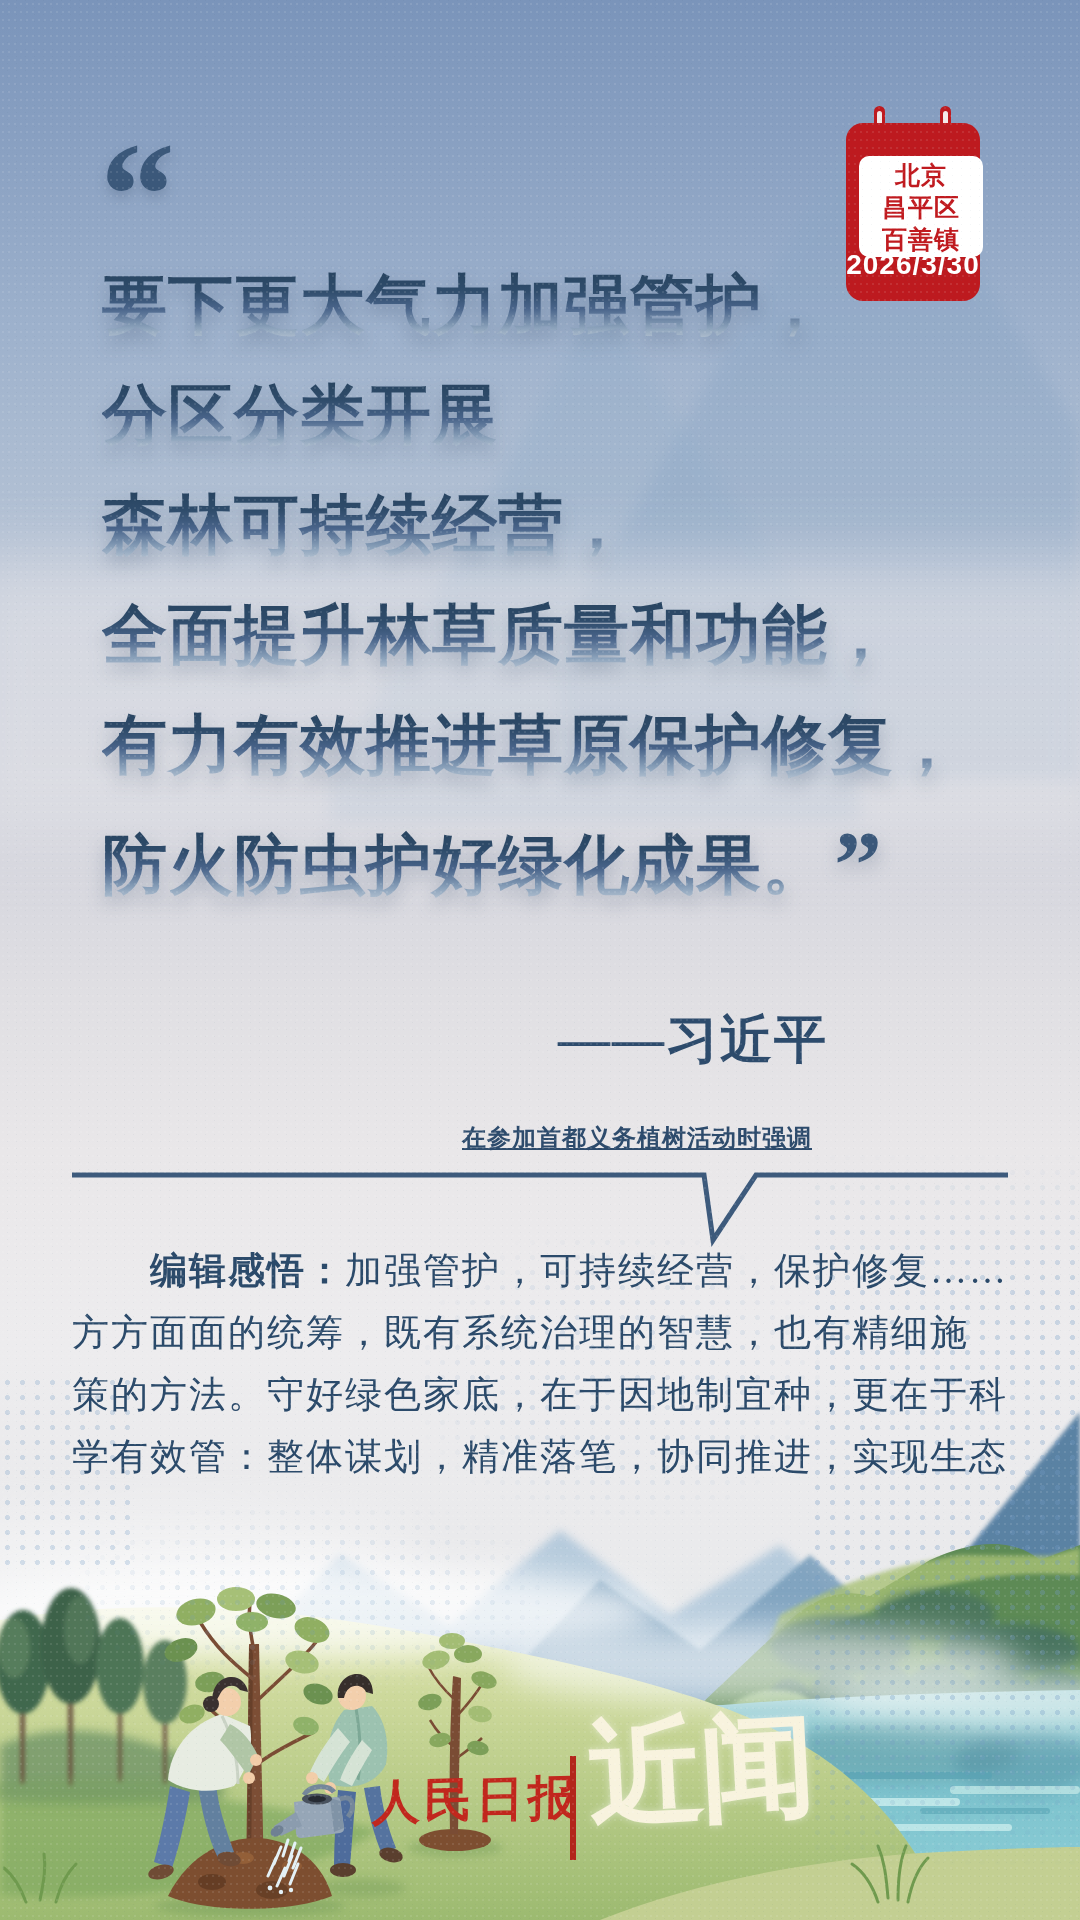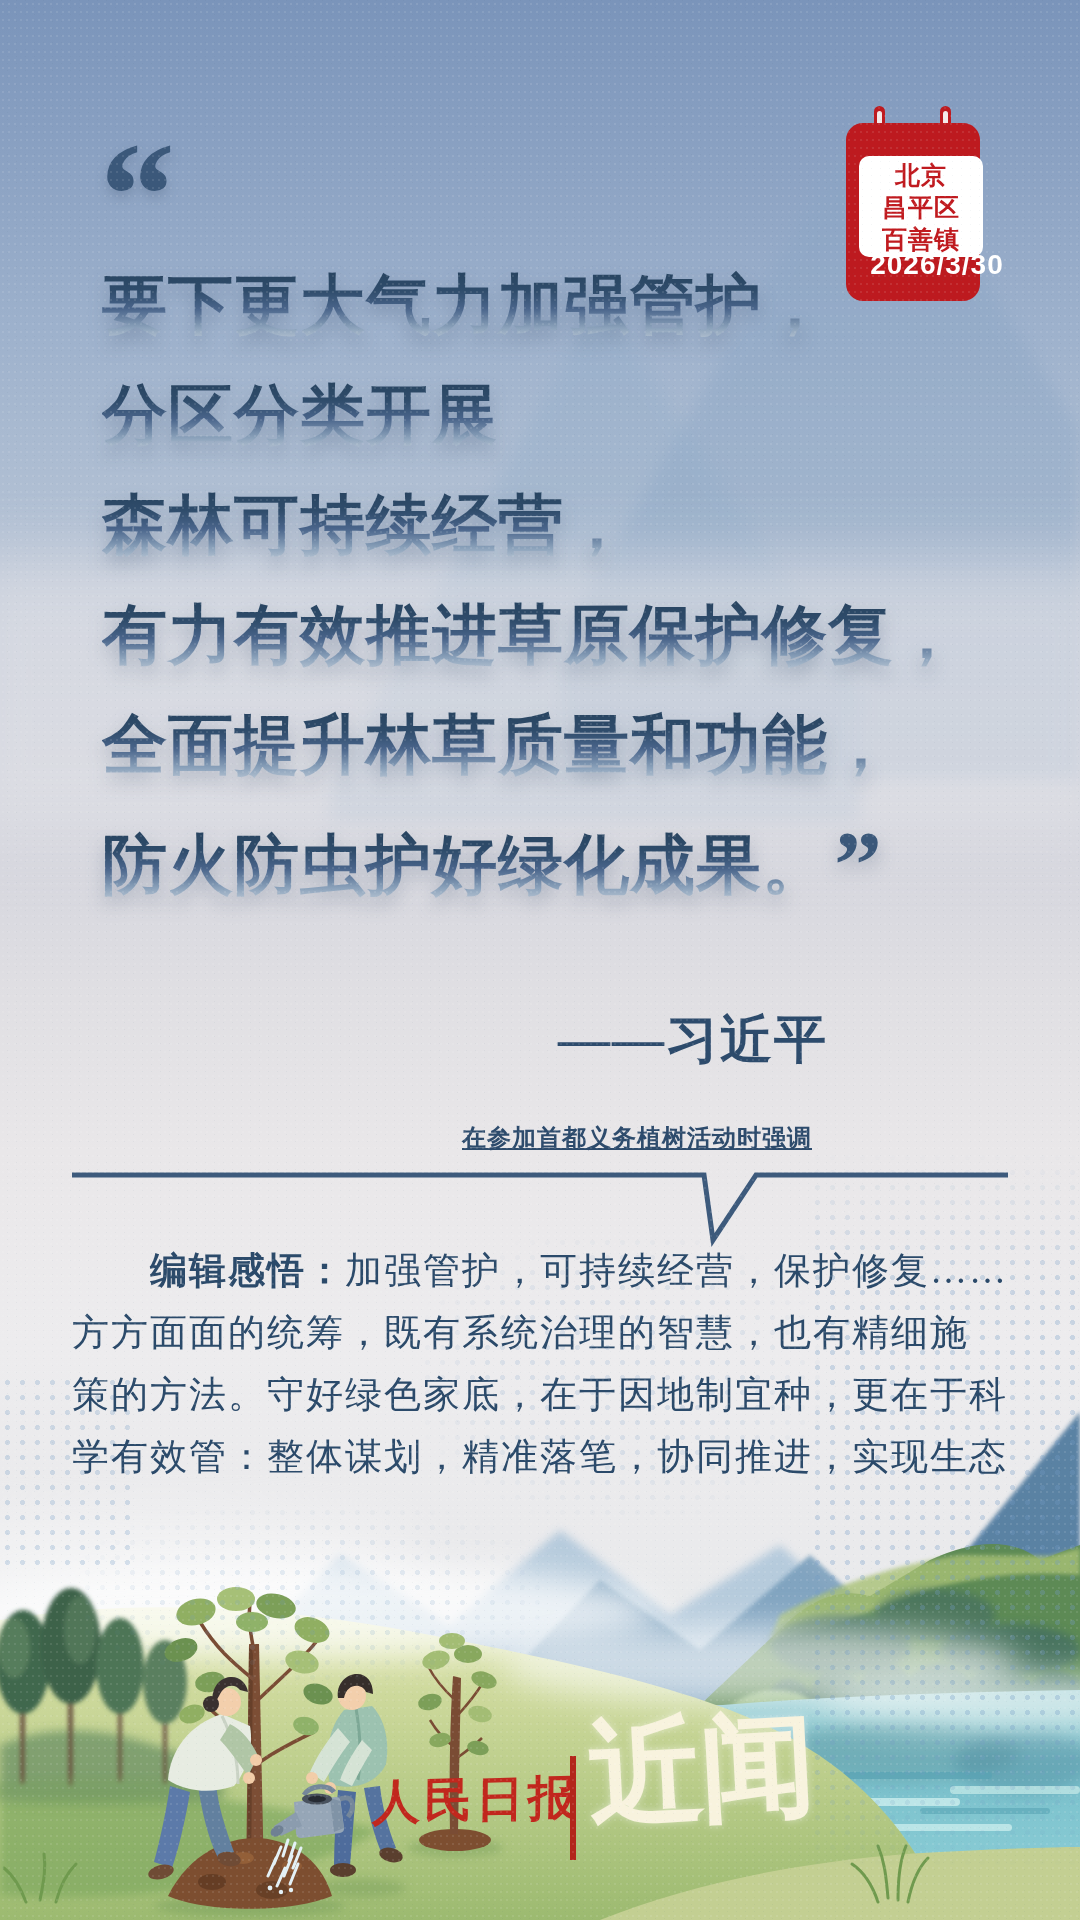--- a/index.html
+++ b/index.html
@@ -47,21 +47,21 @@
     background:#bd1a1f;border-radius:17px;
     font-family:"Liberation Sans","DejaVu Sans",sans-serif;
   }
   .cal-panel{
     position:absolute;left:13px;top:19px;width:124px;height:101px;background:#ffffff;border-radius:10px;
     display:flex;flex-direction:column;justify-content:center;align-items:center;
     color:#c01a1f;font-weight:bold;font-size:25px;line-height:32px;letter-spacing:1px;text-align:center;margin-top:14px;
   }
   .cal-date{
     position:absolute;left:0;top:126px;width:134px;text-align:center;
-    color:#ffffff;font-weight:bold;font-size:28px;letter-spacing:1px;padding-left:24px;
+    color:#ffffff;font-weight:bold;font-size:28px;letter-spacing:1px;
   }
   
   .open-mark{
     position:absolute;left:100px;top:140px;font-size:150px;line-height:110px;
     font-weight:bold;color:#3b587a;filter:drop-shadow(0 6px 6px rgba(58,79,108,.25));
   }
   .quote{position:absolute;left:102px;top:250px;width:900px;}
   .qline{
     font-size:65px;line-height:110px;font-weight:bold;letter-spacing:1px;white-space:nowrap;
     filter:drop-shadow(0 9px 9px rgba(58,79,108,.30));
@@ -327,22 +327,22 @@
       </div>
       <div class="cal-date">2026/3/30</div>
     </div>
   </div>
 
   <div class="open-mark">“</div>
   <div class="quote">
     <div class="qline"><span class="grad">要下更大气力加强管护，</span></div>
     <div class="qline"><span class="grad">分区分类开展</span></div>
     <div class="qline"><span class="grad">森林可持续经营，</span></div>
+    <div class="qline"><span class="grad">全面提升林草质量和功能，</span></div>
     <div class="qline"><span class="grad">有力有效推进草原保护修复，</span></div>
-    <div class="qline"><span class="grad">全面提升林草质量和功能，</span></div>
     <div class="qline">
       <span class="grad">防火防虫护好绿化成果。</span><span class="close-mark">”</span>
     </div>
   </div>
 
   <div class="author">——习近平</div>
   <div class="occasion">在参加首都义务植树活动时强调</div>
 
   <svg class="divider" width="1080" height="1920" viewBox="0 0 1080 1920">
     <path d="M72,1175 L704,1175 L713,1240 L756,1175 L1008,1175" fill="none" stroke="#3d5a7c" stroke-width="5"></path>

